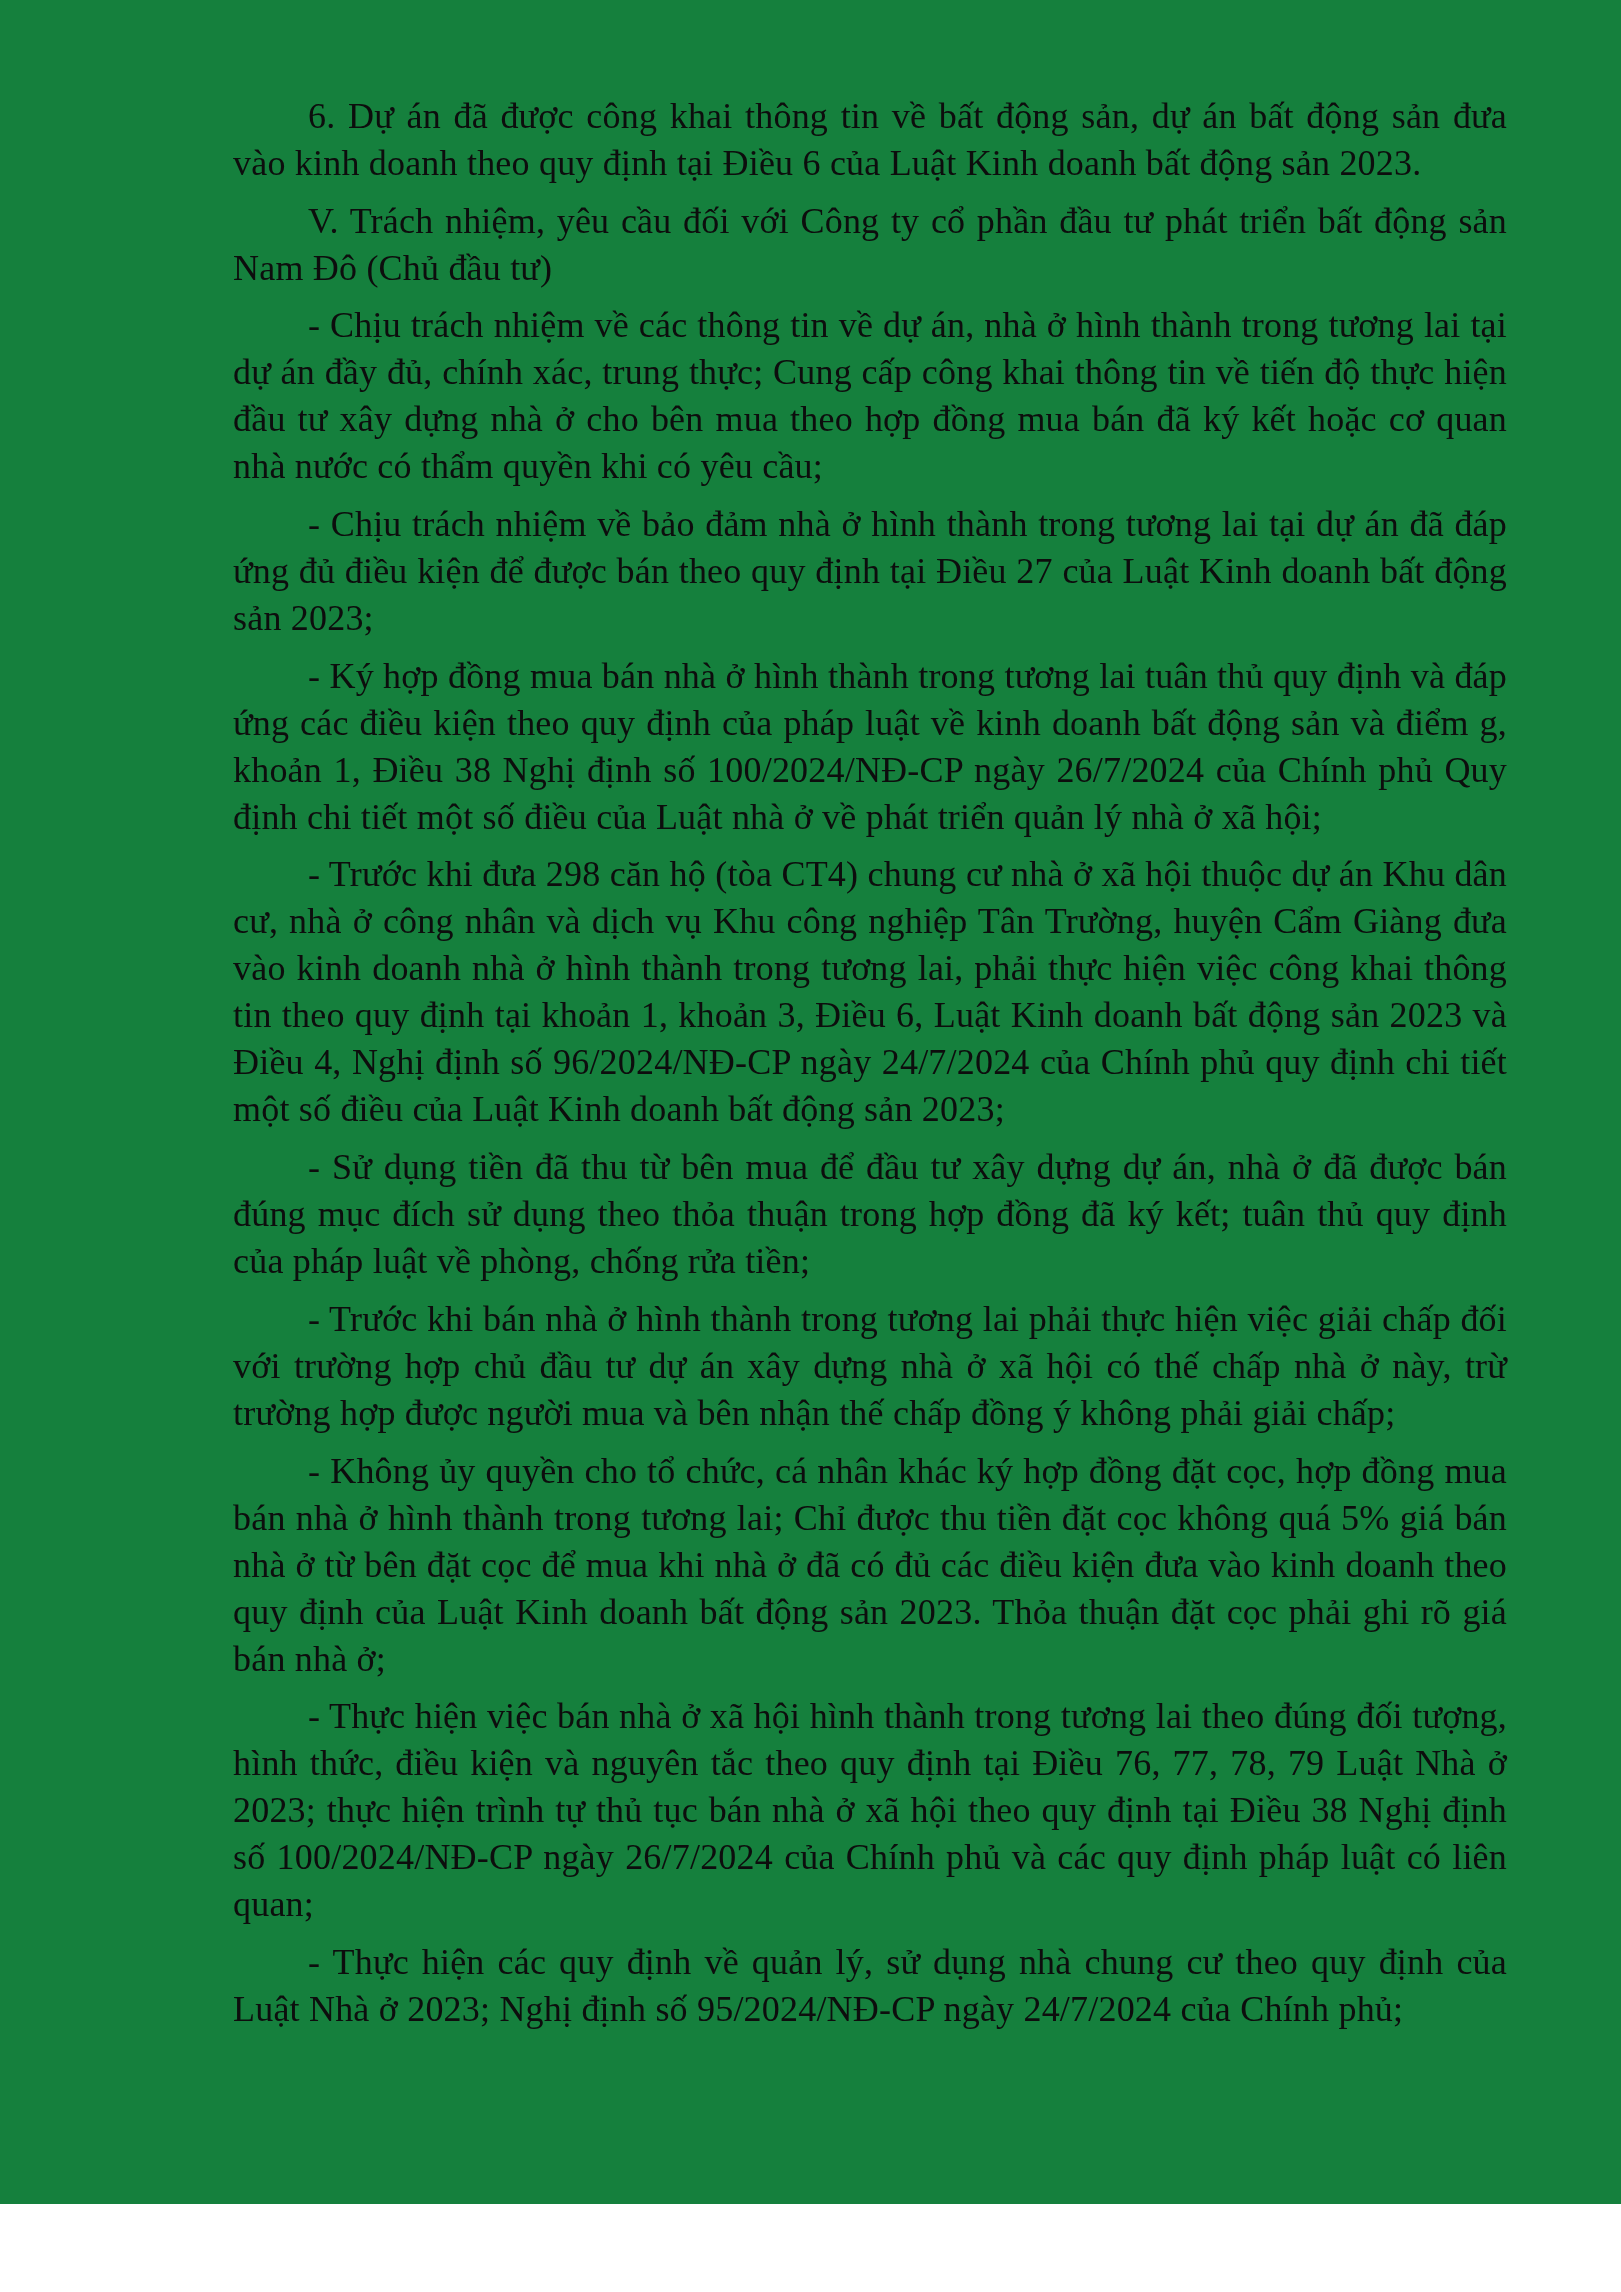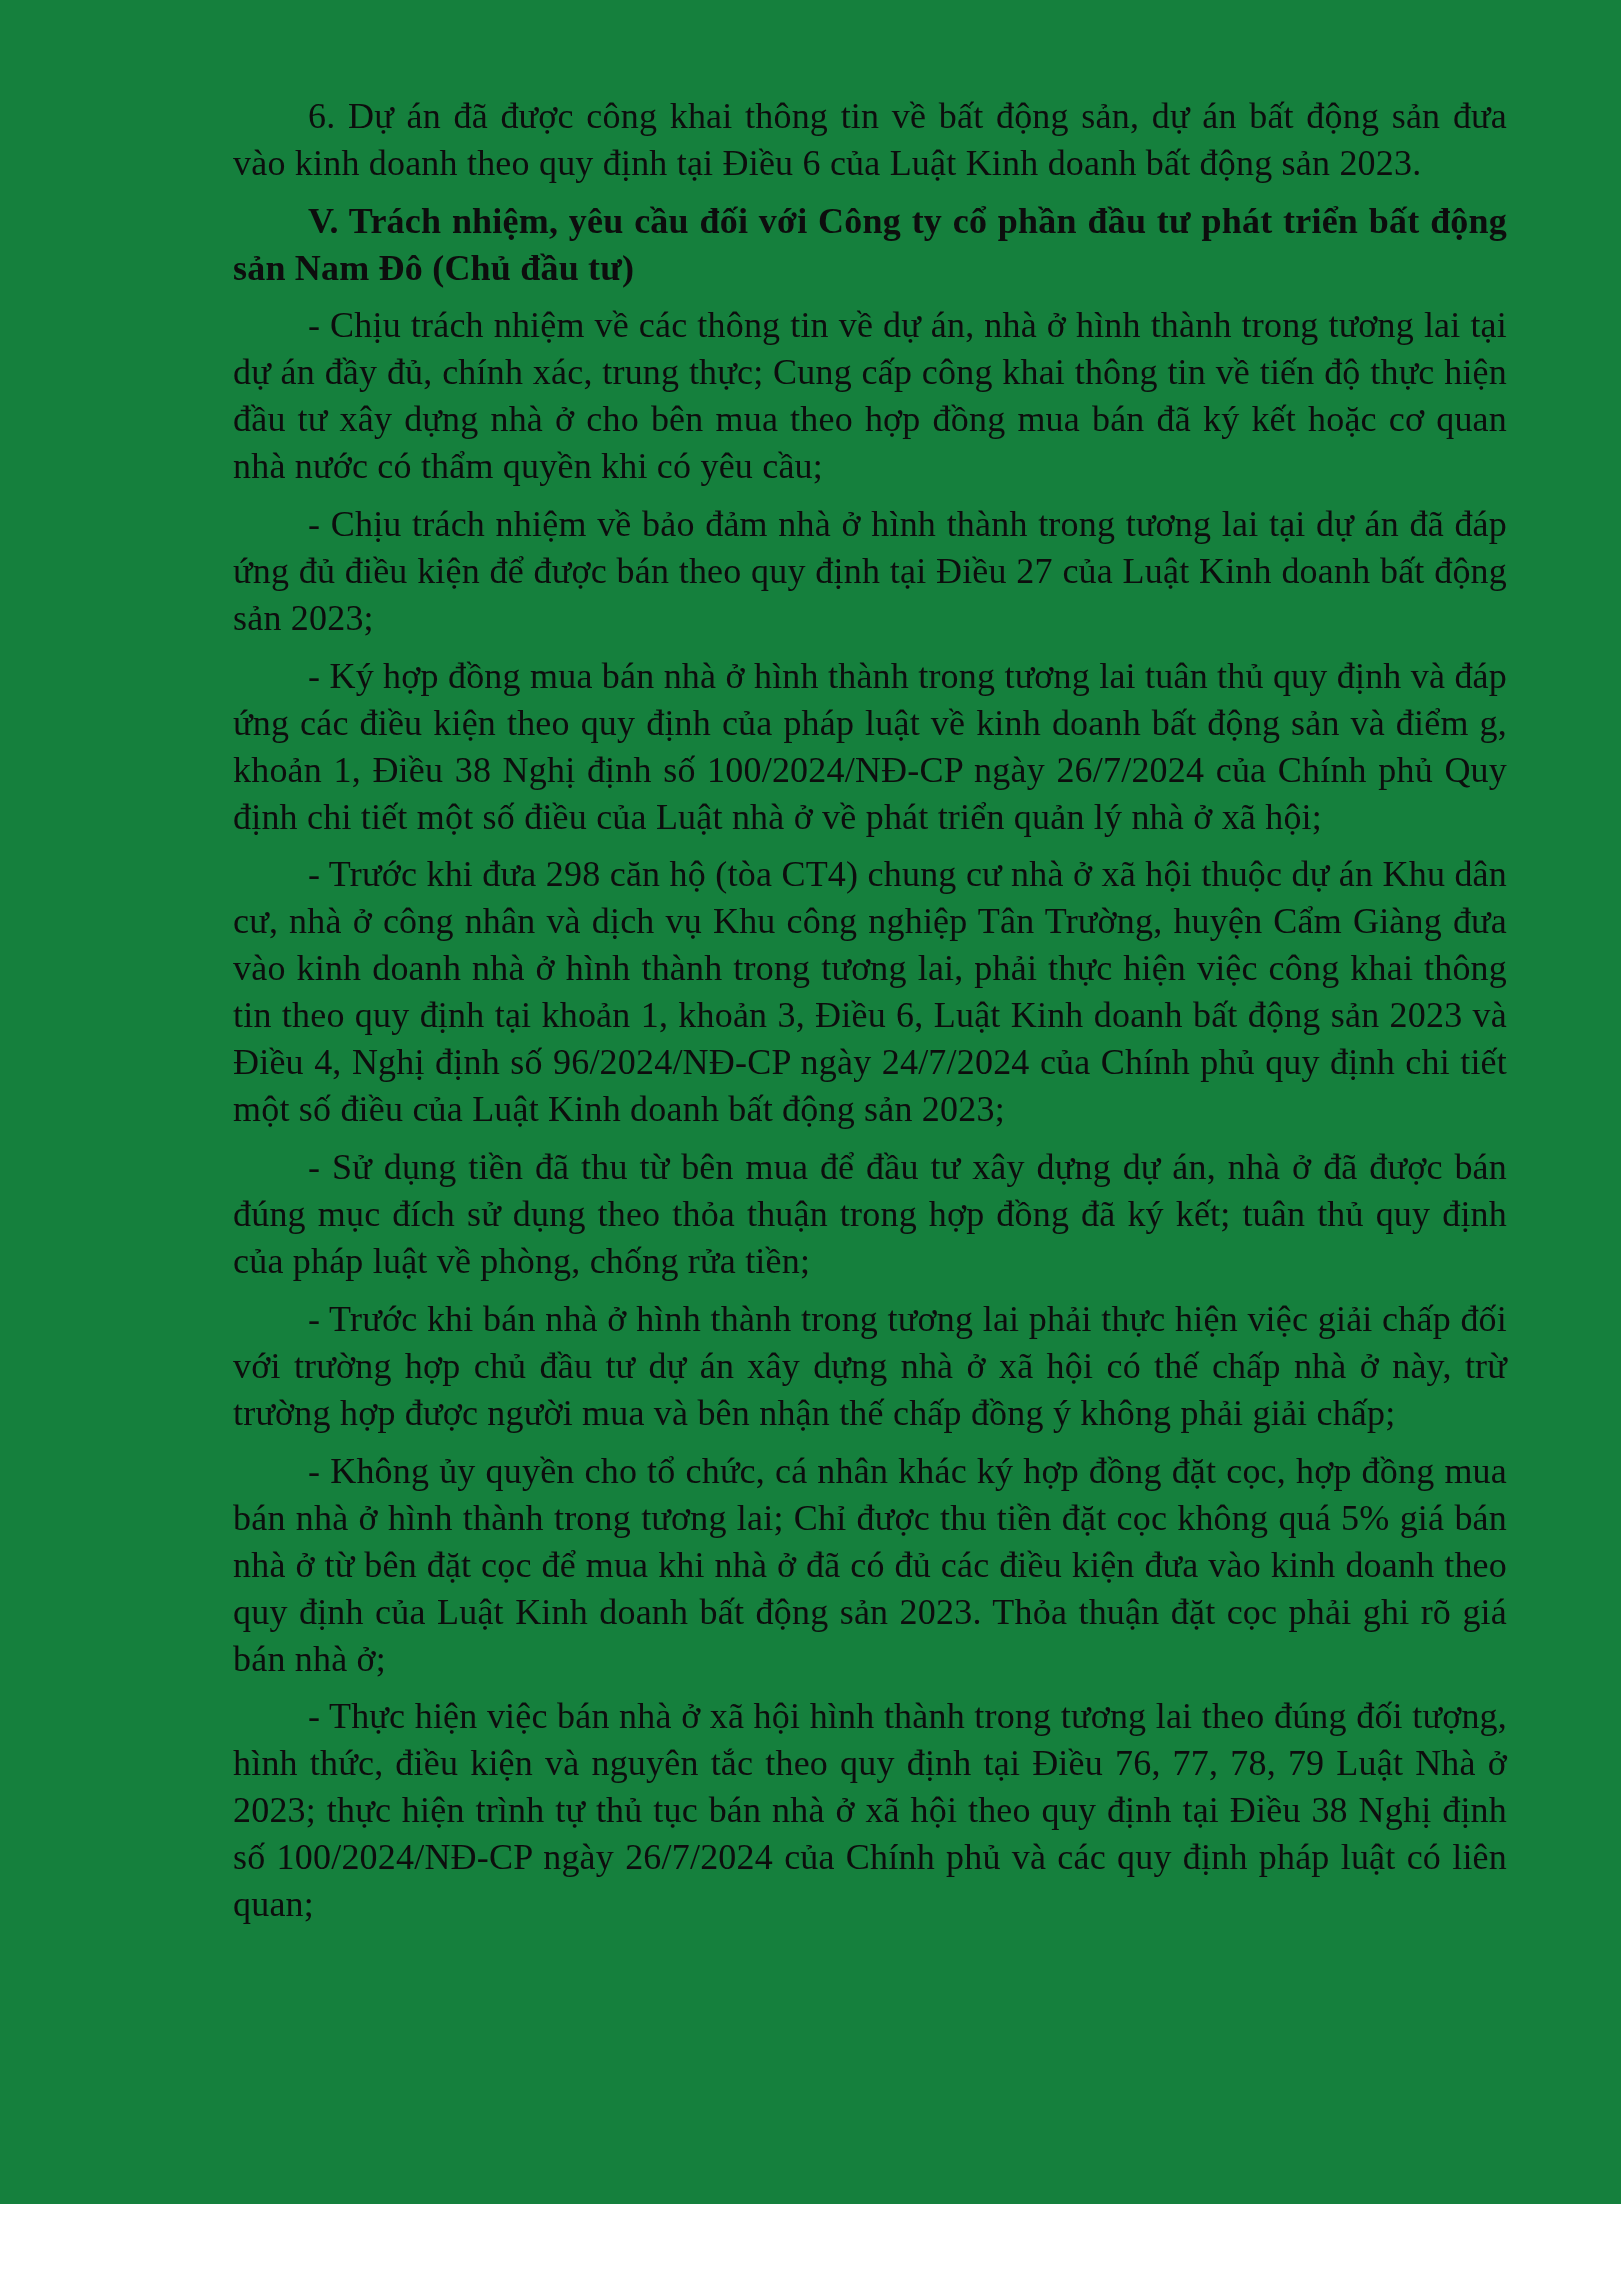--- a/index.html
+++ b/index.html
@@ -24,21 +24,21 @@
   }
   .content p {
     margin: 0 0 10.7px 0;
     font-size: 36px;
     line-height: 47px;
     text-align: justify;
     text-indent: 75px;
     letter-spacing: 0.2px;
   }
   .content p.heading {
-    font-weight: bold;
+    font-weight: normal;
   }
   .footer {
     position: absolute;
     left: 233px;
     top: 2201px;
     width: 1274px;
     text-align: center;
   }
   .footer .page-number {
     font-family: "Liberation Sans", "DejaVu Sans", sans-serif;
@@ -55,19 +55,20 @@
     <p class="body">6. Dự án đã được công khai thông tin về bất động sản, dự án bất động sản đưa vào kinh doanh theo quy định tại Điều 6 của Luật Kinh doanh bất động sản 2023.</p>
     <p class="heading">V. Trách nhiệm, yêu cầu đối với Công ty cổ phần đầu tư phát triển bất động sản Nam Đô (Chủ đầu tư)</p>
     <p class="body">- Chịu trách nhiệm về các thông tin về dự án, nhà ở hình thành trong tương lai tại dự án đầy đủ, chính xác, trung thực; Cung cấp công khai thông tin về tiến độ thực hiện đầu tư xây dựng nhà ở cho bên mua theo hợp đồng mua bán đã ký kết hoặc cơ quan nhà nước có thẩm quyền khi có yêu cầu;</p>
     <p class="body">- Chịu trách nhiệm về bảo đảm nhà ở hình thành trong tương lai tại dự án đã đáp ứng đủ điều kiện để được bán theo quy định tại Điều 27 của Luật Kinh doanh bất động sản 2023;</p>
     <p class="body">- Ký hợp đồng mua bán nhà ở hình thành trong tương lai tuân thủ quy định và đáp ứng các điều kiện theo quy định của pháp luật về kinh doanh bất động sản và điểm g, khoản 1, Điều 38 Nghị định số 100/2024/NĐ-CP ngày 26/7/2024 của Chính phủ Quy định chi tiết một số điều của Luật nhà ở về phát triển quản lý nhà ở xã hội;</p>
     <p class="body">- Trước khi đưa 298 căn hộ (tòa CT4) chung cư nhà ở xã hội thuộc dự án Khu dân cư, nhà ở công nhân và dịch vụ Khu công nghiệp Tân Trường, huyện Cẩm Giàng đưa vào kinh doanh nhà ở hình thành trong tương lai, phải thực hiện việc công khai thông tin theo quy định tại khoản 1, khoản 3, Điều 6, Luật Kinh doanh bất động sản 2023 và Điều 4, Nghị định số 96/2024/NĐ-CP ngày 24/7/2024 của Chính phủ quy định chi tiết một số điều của Luật Kinh doanh bất động sản 2023;</p>
     <p class="body">- Sử dụng tiền đã thu từ bên mua để đầu tư xây dựng dự án, nhà ở đã được bán đúng mục đích sử dụng theo thỏa thuận trong hợp đồng đã ký kết; tuân thủ quy định của pháp luật về phòng, chống rửa tiền;</p>
     <p class="body">- Trước khi bán nhà ở hình thành trong tương lai phải thực hiện việc giải chấp đối với trường hợp chủ đầu tư dự án xây dựng nhà ở xã hội có thế chấp nhà ở này, trừ trường hợp được người mua và bên nhận thế chấp đồng ý không phải giải chấp;</p>
     <p class="body">- Không ủy quyền cho tổ chức, cá nhân khác ký hợp đồng đặt cọc, hợp đồng mua bán nhà ở hình thành trong tương lai; Chỉ được thu tiền đặt cọc không quá 5% giá bán nhà ở từ bên đặt cọc để mua khi nhà ở đã có đủ các điều kiện đưa vào kinh doanh theo quy định của Luật Kinh doanh bất động sản 2023. Thỏa thuận đặt cọc phải ghi rõ giá bán nhà ở;</p>
     <p class="body">- Thực hiện việc bán nhà ở xã hội hình thành trong tương lai theo đúng đối tượng, hình thức, điều kiện và nguyên tắc theo quy định tại Điều 76, 77, 78, 79 Luật Nhà ở 2023; thực hiện trình tự thủ tục bán nhà ở xã hội theo quy định tại Điều 38 Nghị định số 100/2024/NĐ-CP ngày 26/7/2024 của Chính phủ và các quy định pháp luật có liên quan;</p>
+    <p class="body">- Thực hiện các quy định về quản lý, sử dụng nhà chung cư theo quy định của Luật Nhà ở 2023; Nghị định số 95/2024/NĐ-CP ngày 24/7/2024 của Chính phủ;</p>
   </div>
 
   <div class="footer">
     <span class="page-number">6</span>
   </div>
 </div>
 
 
 </body></html>

